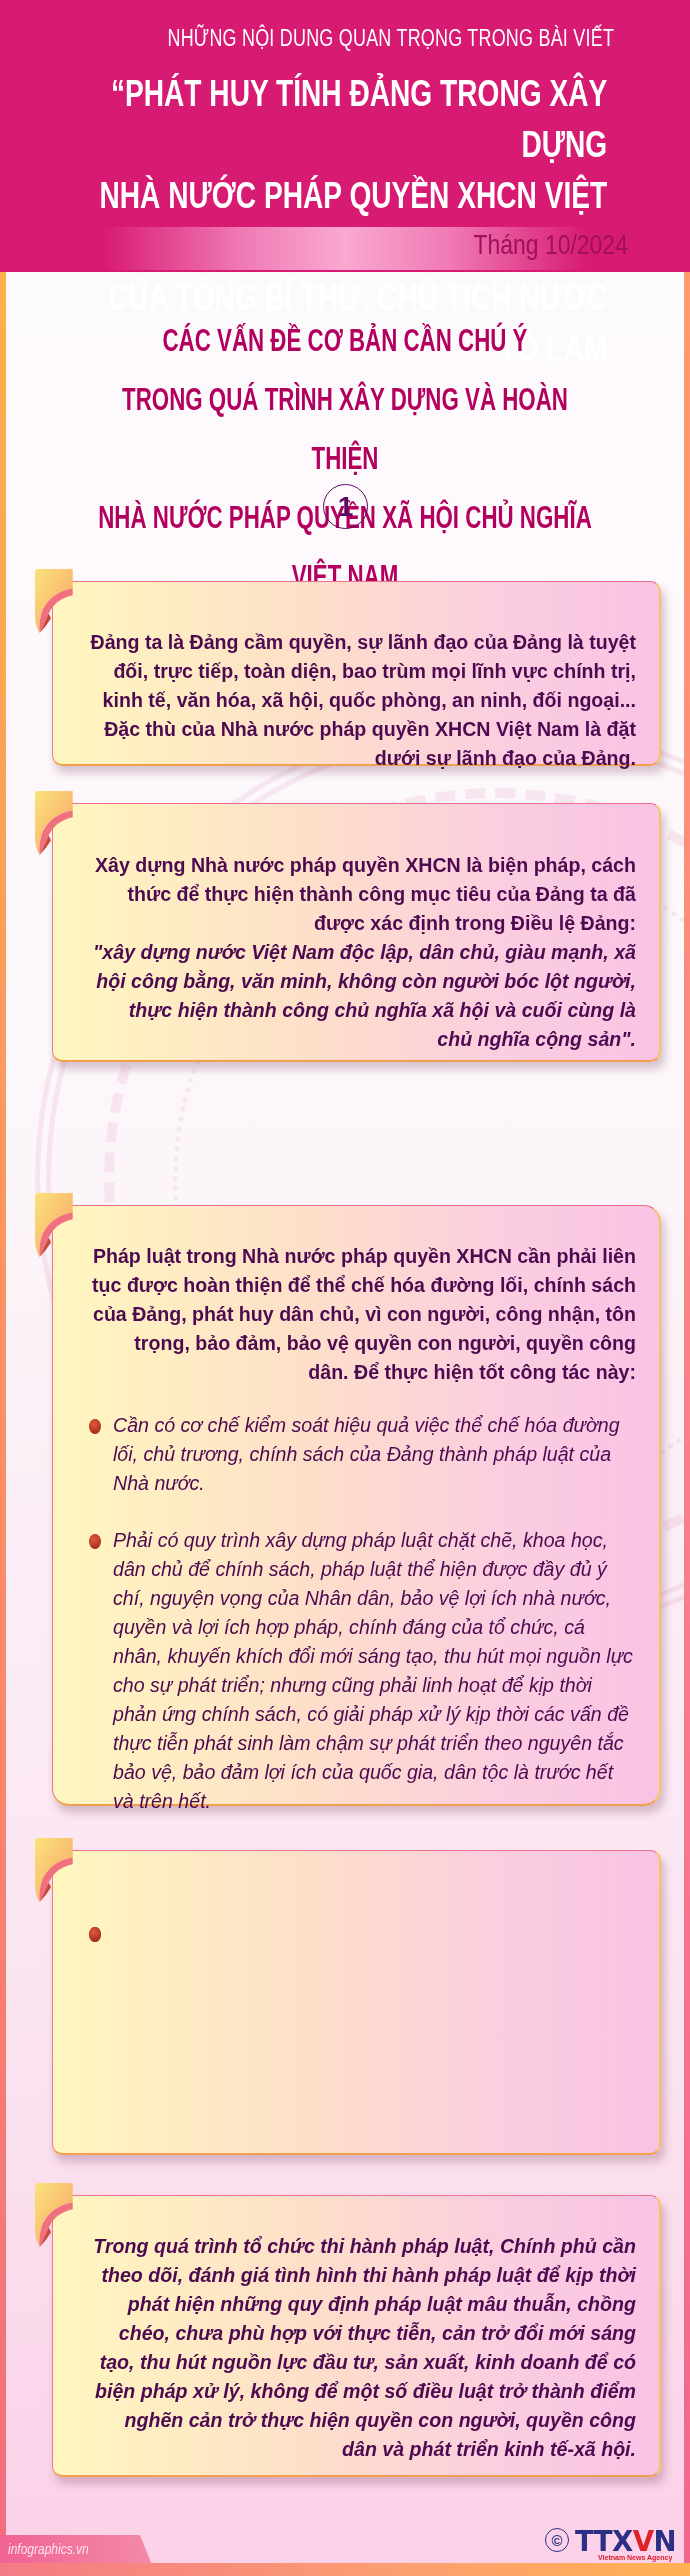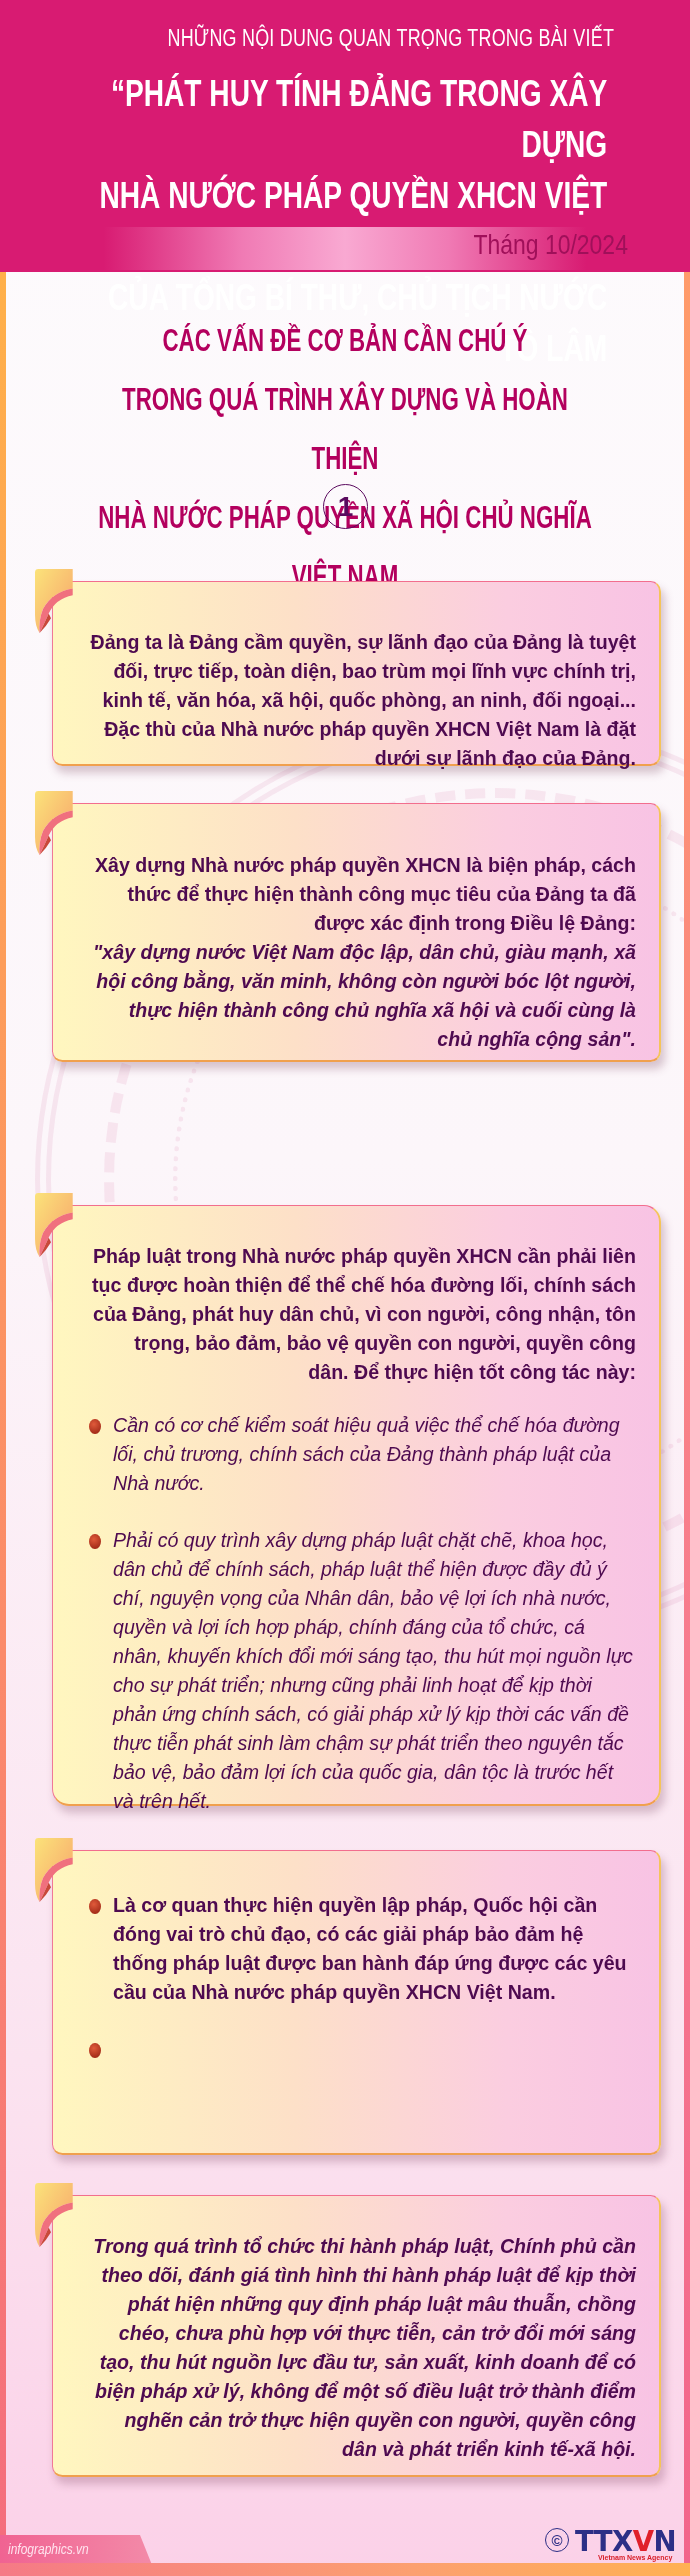--- a/index.html
+++ b/index.html
@@ -228,21 +228,20 @@
   <div class="card" style="top:1850px;height:305px;">
     <svg class="curl" viewBox="0 0 70 112">
       <path d="M6 0 H66 V34 Q30 40 14 70 Q6 90 8 112 Q0 100 0 80 V6 Q0 0 6 0Z" fill="url(#cg1)"></path>
       <path d="M14 70 Q30 40 66 34 V46 Q36 52 24 78 Q16 96 8 112 Q6 90 14 70Z" fill="#f0707e"></path>
       <path d="M8 112 Q16 96 24 78 L28 86 Q20 100 8 112Z" fill="#c9483a"></path>
     </svg>
     <div class="card-body" style="padding-top:40px;">
       <ul class="bullets">
         <li>
           <span class="bullet-dot"></span>
-          <span>Là cơ quan thực hiện quyền lập pháp, Quốc hội cần đóng vai trò chủ đạo, có các giải pháp bảo đảm hệ thống pháp luật được ban hành đáp ứng được các yêu cầu của Nhà nước pháp quyền XHCN Việt Nam.</span>
         </li>
         <li>
           <span class="bullet-dot"></span>
         </li>
       </ul>
     </div>
   </div>
 
   <div class="card" style="top:2195px;height:282px;font-style:italic;">
     <svg class="curl" viewBox="0 0 70 112">

